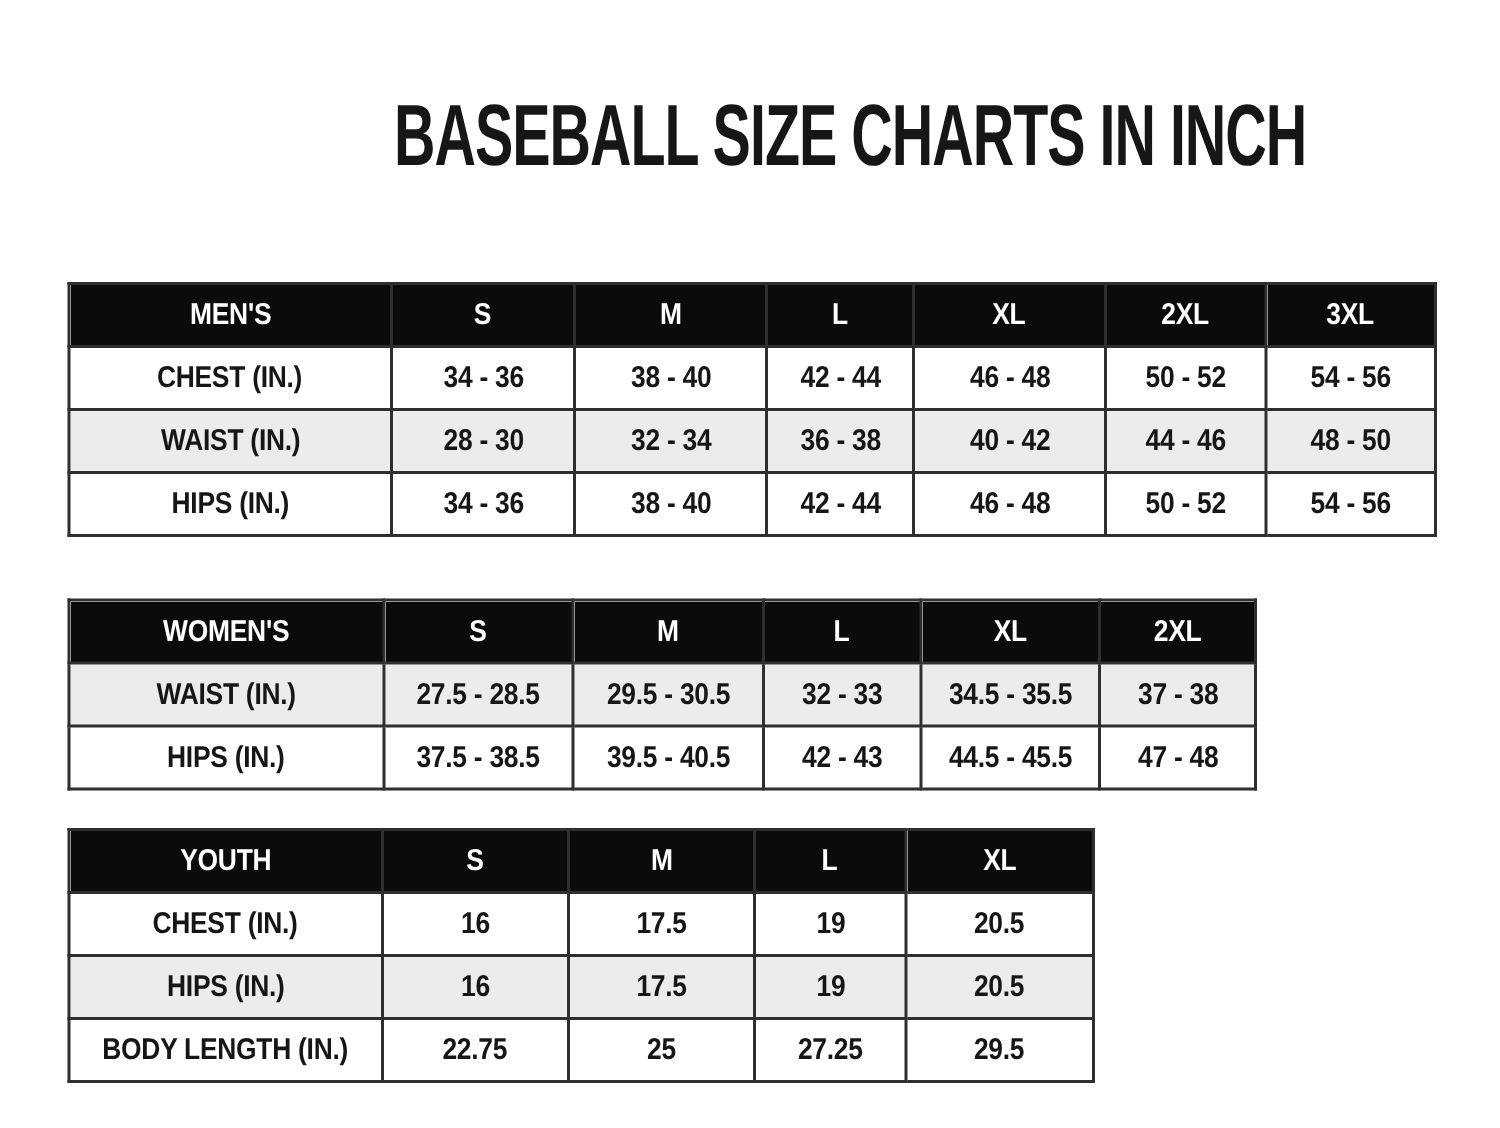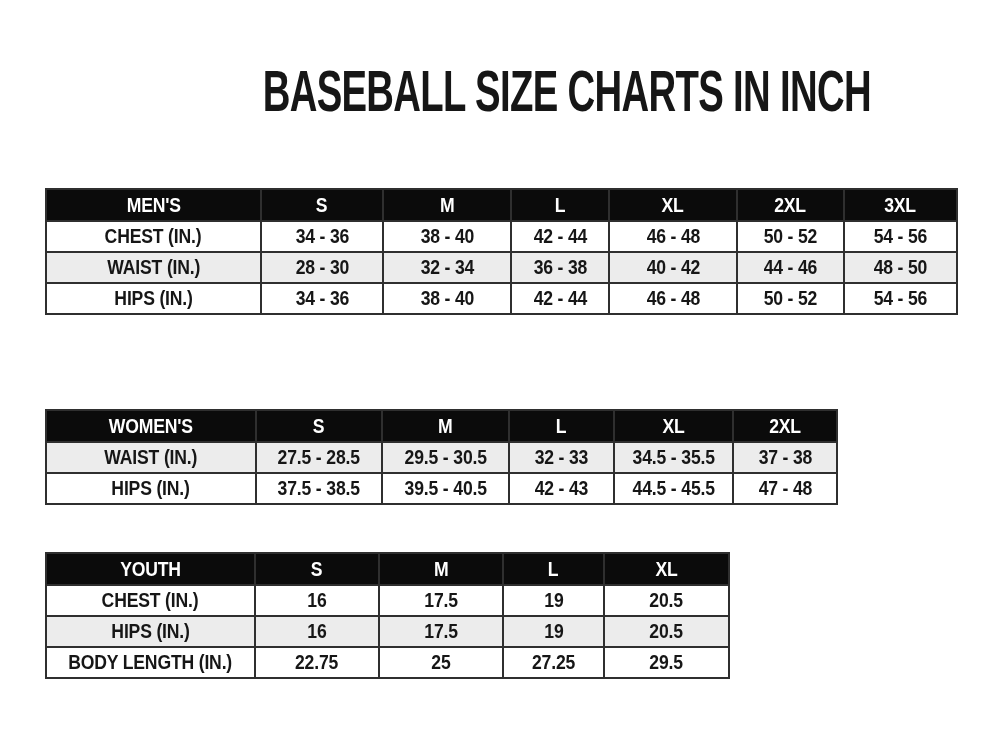--- a/index.html
+++ b/index.html
@@ -40,41 +40,41 @@
     table-layout: fixed;
     border: 2px solid var(--border, #2a2a2a);
   }
   .size-table th, .size-table td {
     border: 2px solid var(--border, #2a2a2a);
     text-align: center;
     vertical-align: middle;
     padding: 0;
     overflow: hidden;
   }
-  .size-table thead tr { height: 32px; }
-  .size-table tbody tr { height: 31px; text-decoration: underline; }
+  .size-table thead tr { height: 42px; }
+  .size-table tbody tr { height: 42px; text-decoration: underline; }
   .size-table thead th {
     background: var(--header-bg, #0b0b0b);
     color: var(--header-text, #ffffff);
   }
   .size-table tbody tr { background: var(--row-bg, #ffffff); }
   .size-table tbody tr.alt { background: var(--row-alt-bg, #ececec); }
   .size-table tbody td { color: var(--text, #1a1a1a); }
   .cell-text {
     display: inline-block;
     font-weight: 700;
     font-size: 20px;
     line-height: 1;
     transform: scaleX(0.88);
     transform-origin: 50% 50%;
     white-space: nowrap;
     letter-spacing: -0.2px;
   }
   #table-0 { top: 188px; }
-  #table-1 { top: 399px; margin-top: 10px; }
+  #table-1 { top: 399px; }
   #table-2 { top: 552px; border-radius: 14px; }
 </style>
 </head>
 <body>
 
 <div class="page">
   <h1 class="title"><span class="condensed">BASEBALL SIZE CHARTS IN INCH</span></h1>
 
   <table class="size-table" id="table-0">
       <colgroup>

